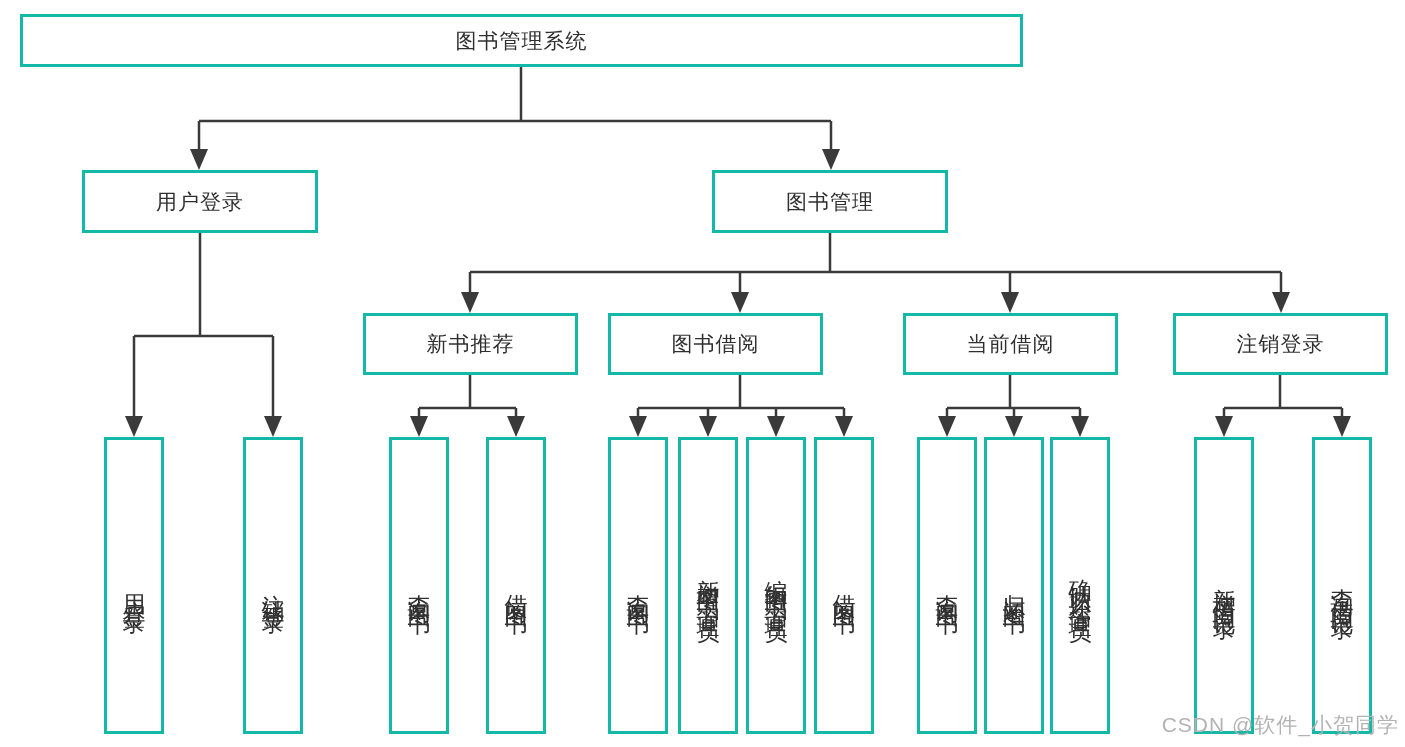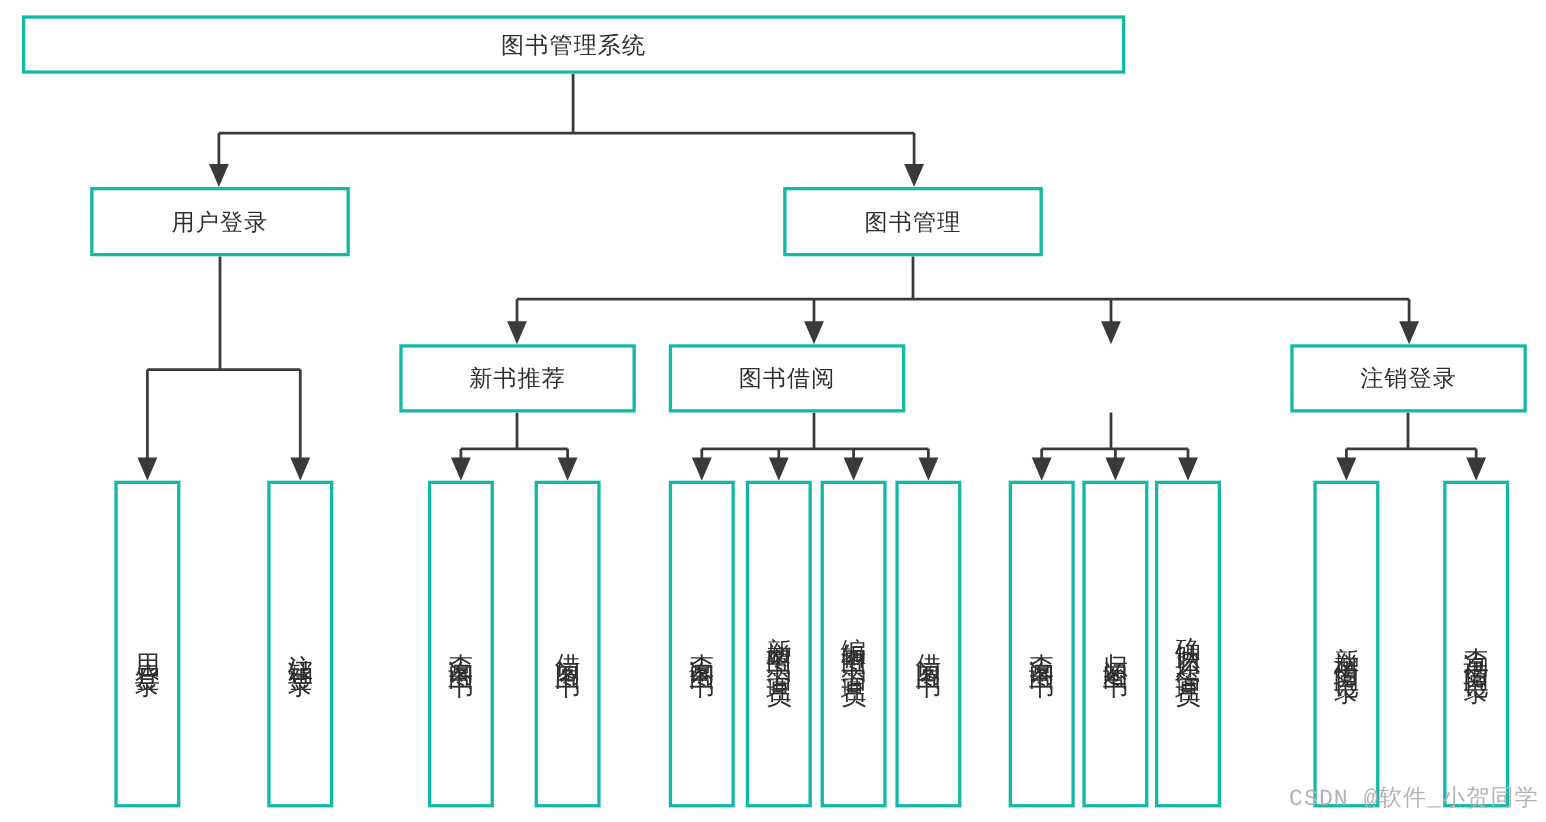--- a/index.html
+++ b/index.html
@@ -31,21 +31,20 @@
     line-height:1;
     padding-top:4px;
   }
   .watermark {
     position:absolute;
     right:6px; bottom:8px;
     font-size:21px;
     color:#b3b3b3;
     letter-spacing:1px;
     white-space:nowrap;
-    font-family:Liberation Mono, monospace;
   }
 </style>
 </head>
 <body>
 
 <div class="canvas">
 
   <svg class="connectors" width="1405" height="747" viewBox="0 0 1405 747">
     <g stroke="#3a3a3a" stroke-width="2.5" fill="none">
       <path d="M521 67 V121 M199 121 H831 M199 121 V150 M831 121 V150"></path>
@@ -89,20 +88,21 @@
     </g>
   </svg>
 
   <div class="box box-h" style="left:20px; top:14px; width:1003px; height:53px;">图书管理系统</div>
 
   <div class="box box-h" style="left:82px; top:170px; width:236px; height:63px;">用户登录</div>
   <div class="box box-h" style="left:712px; top:170px; width:236px; height:63px;">图书管理</div>
 
   <div class="box box-h" style="left:363px; top:313px; width:215px; height:62px;">新书推荐</div>
   <div class="box box-h" style="left:608px; top:313px; width:215px; height:62px;">图书借阅</div>
+  <div class="box box-h" style="left:903px; top:313px; width:215px; height:62px;">当前借阅</div>
   <div class="box box-h" style="left:1173px; top:313px; width:215px; height:62px;">注销登录</div>
 
   <div class="box box-v" style="left:104px; top:437px; width:60px; height:297px;">用户登录</div>
   <div class="box box-v" style="left:243px; top:437px; width:60px; height:297px;">注销登录</div>
 
   <div class="box box-v" style="left:389px; top:437px; width:60px; height:297px;">查询图书</div>
   <div class="box box-v" style="left:486px; top:437px; width:60px; height:297px;">借阅图书</div>
 
   <div class="box box-v" style="left:608px; top:437px; width:60px; height:297px;">查询图书</div>
   <div class="box box-v" style="left:678px; top:437px; width:60px; height:297px;">新增图书（管理员）</div>

